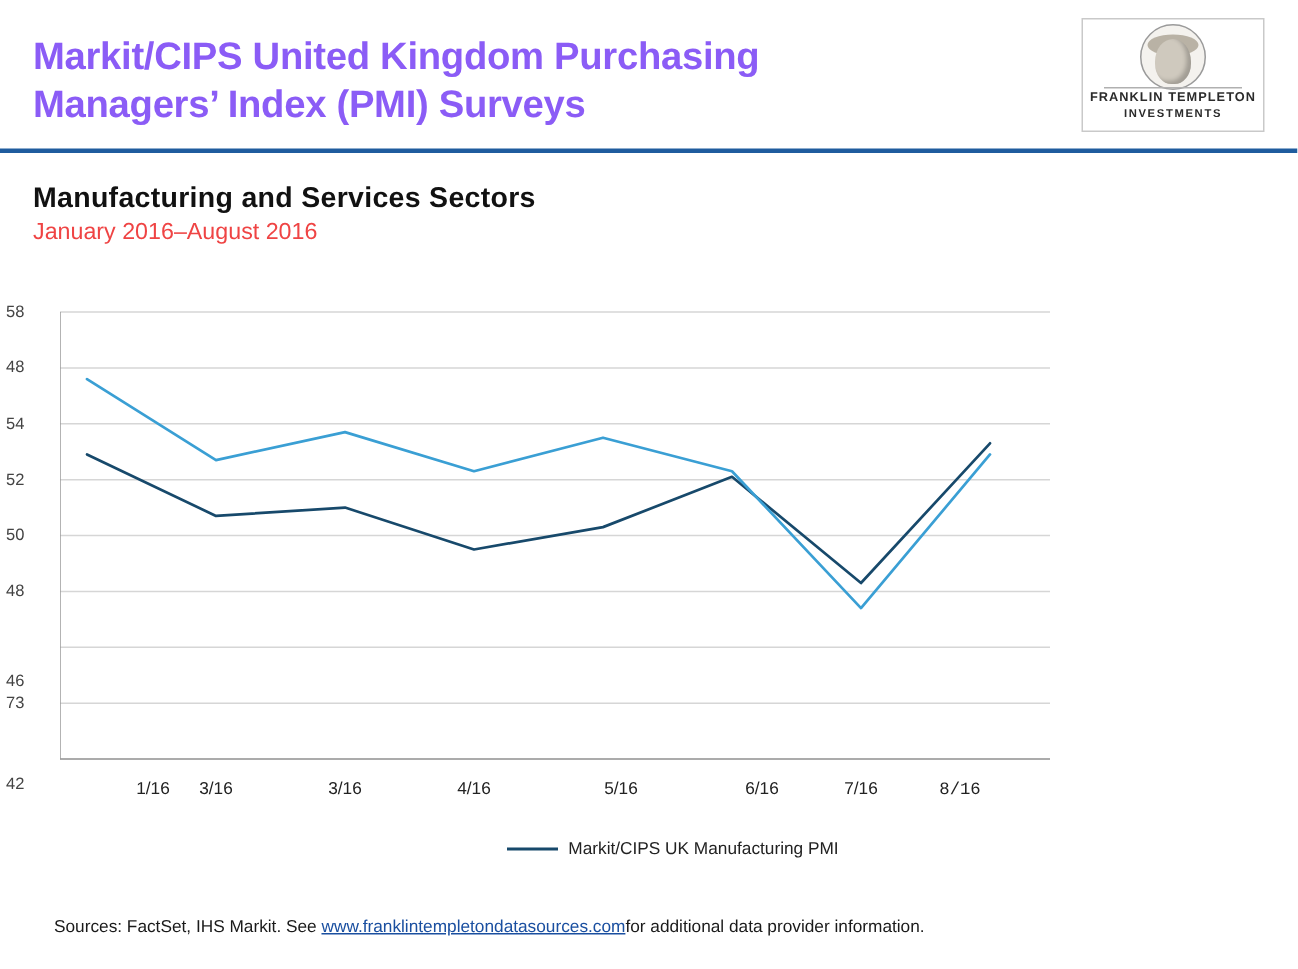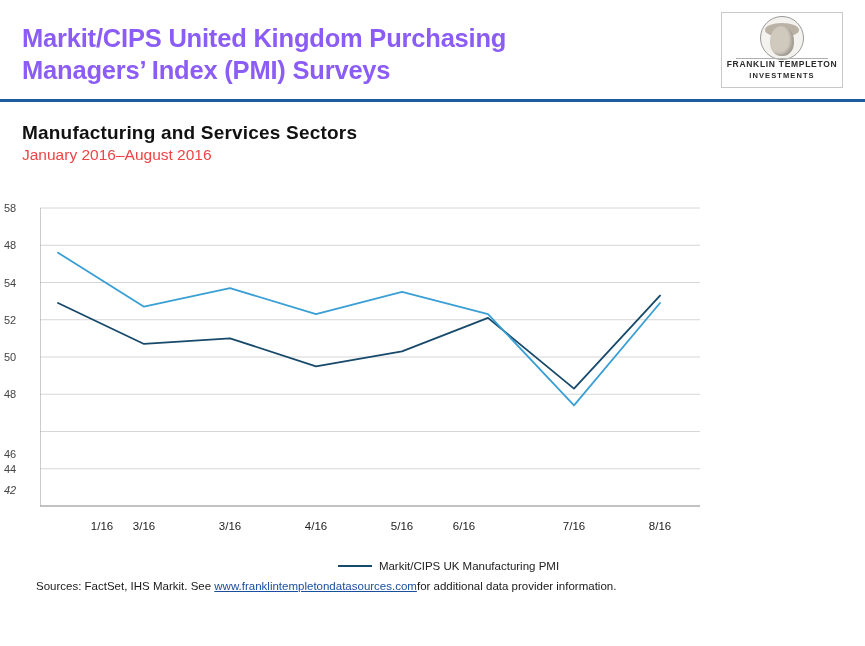--- a/index.html
+++ b/index.html
@@ -91,21 +91,21 @@
     white-space:nowrap;
   }
   #legend {
     position:absolute; left:16px; top:560px; width:865px;
     display:flex; justify-content:center; align-items:center; gap:48px;
     font-size:11.5px; color:#222222;
   }
   .legend-item { display:flex; align-items:center; gap:7px; }
   .legend-line { display:inline-block; width:34px; height:0; border-top:2px solid #000; }
   #source {
-    position:absolute; left:36px; top:580px; width:800px;
+    position:absolute; left:36px; top:612px; width:800px;
     font-size:11.5px; color:#1a1a1a;
   }
   #source a { color:#1a4fa0; text-decoration:underline; }
   svg { display:block; }
 </style>
 </head>
 <body>
 
 <div id="header">
   <div id="header-title">Markit/CIPS United Kingdom Purchasing
@@ -148,39 +148,39 @@
       <line x1="-4" x2="0" y1="198.25" y2="198.25" stroke="#9a9a9a" stroke-width="1"></line>
       <line x1="-4" x2="0" y1="161" y2="161" stroke="#9a9a9a" stroke-width="1"></line>
       <line x1="-4" x2="0" y1="123.75" y2="123.75" stroke="#9a9a9a" stroke-width="1"></line>
       <line x1="-4" x2="0" y1="86.5" y2="86.5" stroke="#9a9a9a" stroke-width="1"></line>
       <line x1="-4" x2="0" y1="49.25" y2="49.25" stroke="#9a9a9a" stroke-width="1"></line>
       <line x1="-4" x2="0" y1="12" y2="12" stroke="#9a9a9a" stroke-width="1"></line>
       <polyline points="18,106.98750000000004 104,147.96249999999995 190,142.375 276,170.3125 362,155.41250000000005 448,121.88749999999996 534,192.66250000000005 620,99.53750000000005" fill="none" stroke="#17496B" stroke-width="1.8" stroke-linejoin="round" stroke-linecap="round"></polyline>
       <polyline points="18,56.69999999999996 104,110.71249999999995 190,92.08749999999995 276,118.16250000000005 362,95.8125 448,118.16250000000005 534,209.425 620,106.98750000000004" fill="none" stroke="#3A9FD4" stroke-width="1.8" stroke-linejoin="round" stroke-linecap="round"></polyline>
     </svg>
   <div id="y-axis-labels">
-      <div class="ylabel" style="top: 294px; font-style: italic;">42</div>
-      <div class="ylabel" style="top: 272.75px;">44</div>
+      <div class="ylabel" style="top: 327px;">42</div>
+      <div class="ylabel" style="top: 272.75px;">73</div>
       <div class="ylabel" style="top: 235.5px; margin-top: 22px;">46</div>
       <div class="ylabel" style="top: 198.25px;">48</div>
       <div class="ylabel" style="top: 161px;">50</div>
       <div class="ylabel" style="top: 123.75px;">52</div>
       <div class="ylabel" style="top: 86.5px;">54</div>
       <div class="ylabel" style="top: 49.25px;">48</div>
       <div class="ylabel" style="top: 12px;">58</div>
     </div>
   <div id="x-axis-labels">
       <div class="xlabel" style="left: 18px; margin-left: 44px;">1/16</div>
       <div class="xlabel" style="left: 104px;">3/16</div>
       <div class="xlabel" style="left: 190px;">3/16</div>
       <div class="xlabel" style="left: 276px;">4/16</div>
-      <div class="xlabel" style="left: 362px; text-align: right;">5/16</div>
-      <div class="xlabel" style="left: 424px;">6/16</div>
+      <div class="xlabel" style="left: 374px; text-align: right;">5/16</div>
+      <div class="xlabel" style="left: 468px;">6/16</div>
       <div class="xlabel" style="left: 534px;">7/16</div>
-      <div class="xlabel" style="left: 620px;">8/16</div>
+      <div class="xlabel" style="left: 600px; font-family: Liberation Mono, monospace;">8/16</div>
     </div>
 </div>
 
 <div id="legend">
     <div class="legend-item">
       <span class="legend-line" style="border-top-color: rgb(23, 73, 107);"></span>
       <span>Markit/CIPS UK Manufacturing PMI</span>
     </div>
   </div>
 

